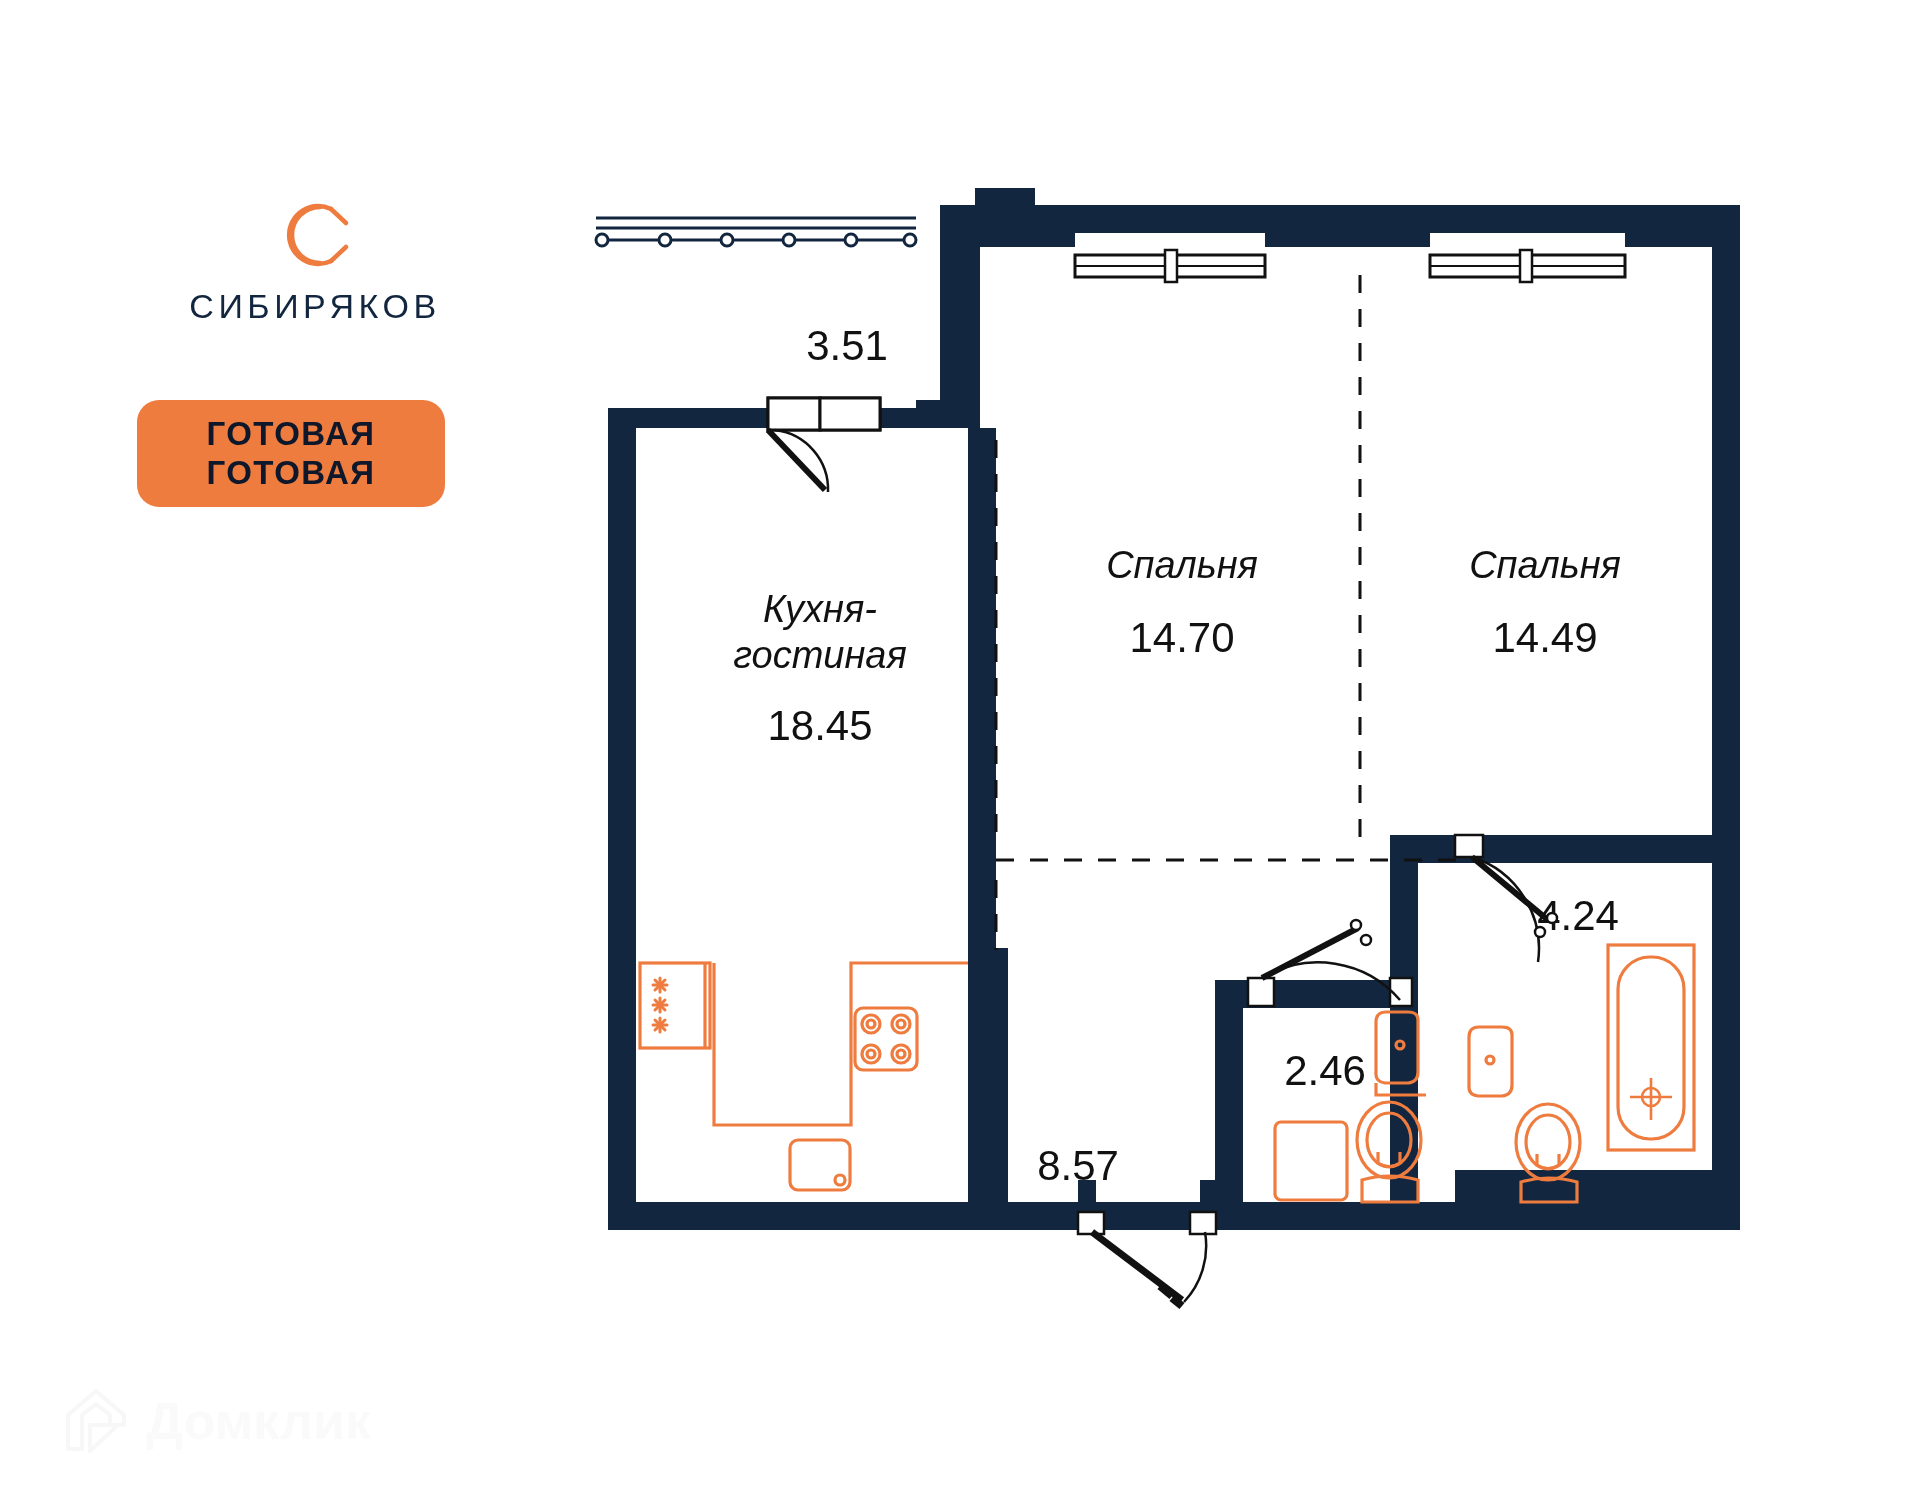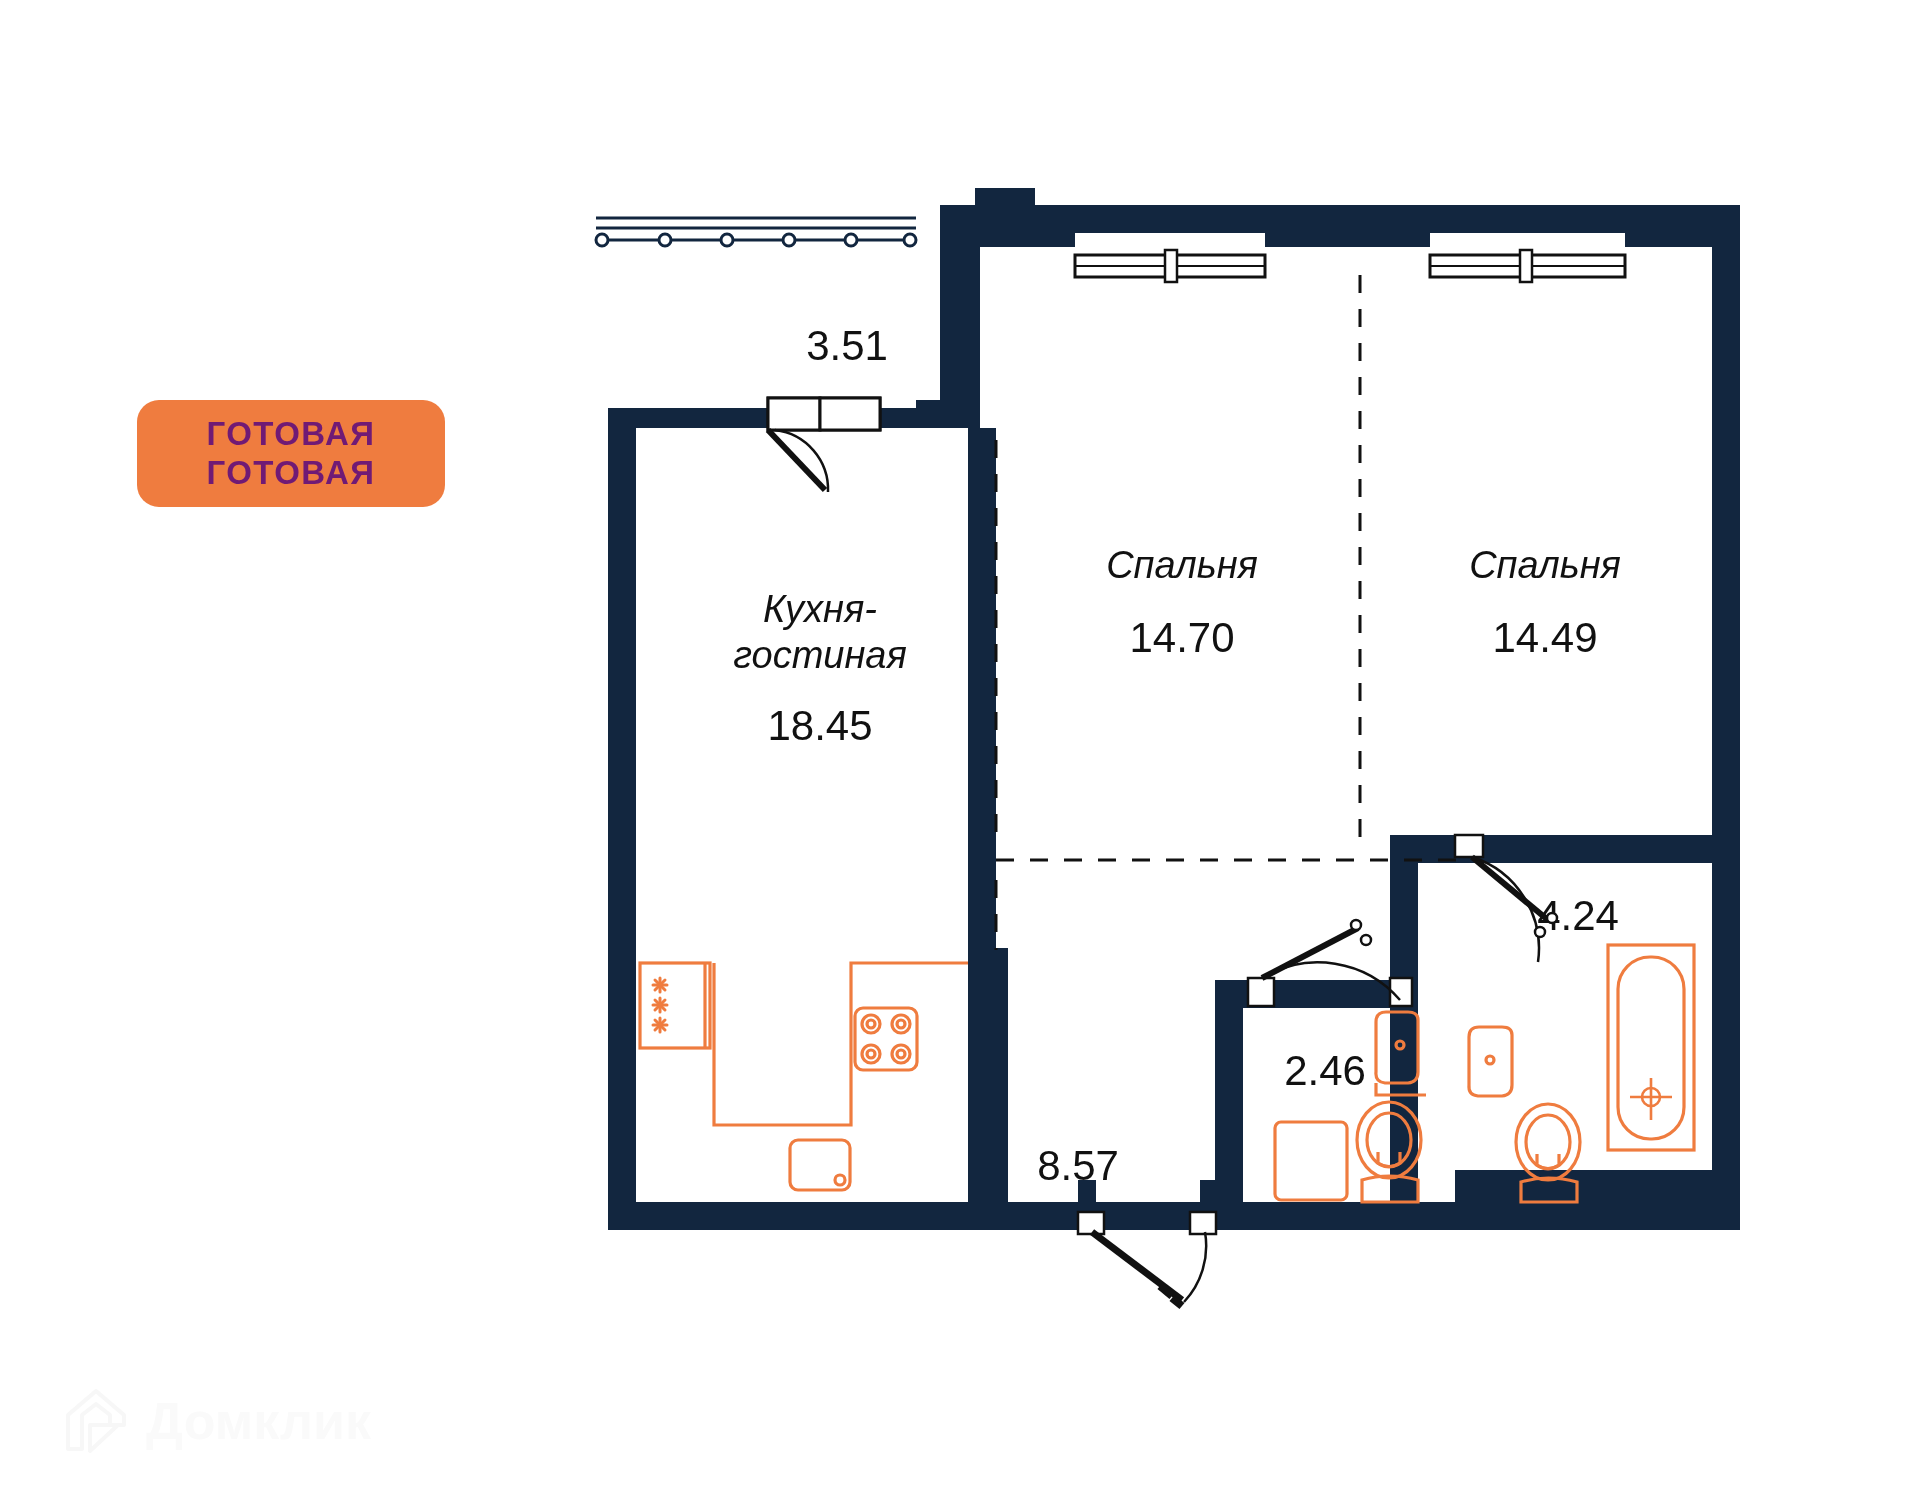--- a/index.html
+++ b/index.html
@@ -49,21 +49,21 @@
     height: 107px;
     border-radius: 22px;
     background: #ef7c3f;
     display: flex;
     flex-direction: column;
     align-items: center;
     justify-content: center;
     line-height: 1.18;
   }
   .ready-badge span {
-    color: #701a75;
+    color: #0f172a;
     font-size: 33px;
     font-weight: bold;
     letter-spacing: 1.5px;
     font-family: "Liberation Sans", sans-serif;
   }
   .watermark {
     position: absolute;
     left: 60px;
     top: 1385px;
     display: flex;
@@ -95,20 +95,31 @@
     font-size: 42px;
     fill: #111111;
     text-anchor: middle;
   }
 </style>
 </head>
 <body>
 
 <div id="stage">
 
+  <div class="brand-block">
+    <svg class="brand-logo" viewBox="0 0 330 80">
+      <g fill="none" stroke="#ef7c3f" stroke-width="4.5" stroke-linecap="round">
+        <path d="M 170 12 A 28 28 0 1 0 170 68"></path>
+        <path d="M 181 14 A 29 29 0 1 0 181 66"></path>
+        <path d="M 181 14 L 196 28"></path>
+        <path d="M 181 66 L 196 52"></path>
+      </g>
+    </svg>
+    <div class="brand-name">СИБИРЯКОВ</div>
+  </div>
 
   <div class="ready-badge">
     <span>ГОТОВАЯ</span>
     <span>ГОТОВАЯ</span>
   </div>
 
   <svg class="plan" width="1920" height="1500" viewBox="0 0 1920 1500">
 
     <g fill="#12263f">
 

